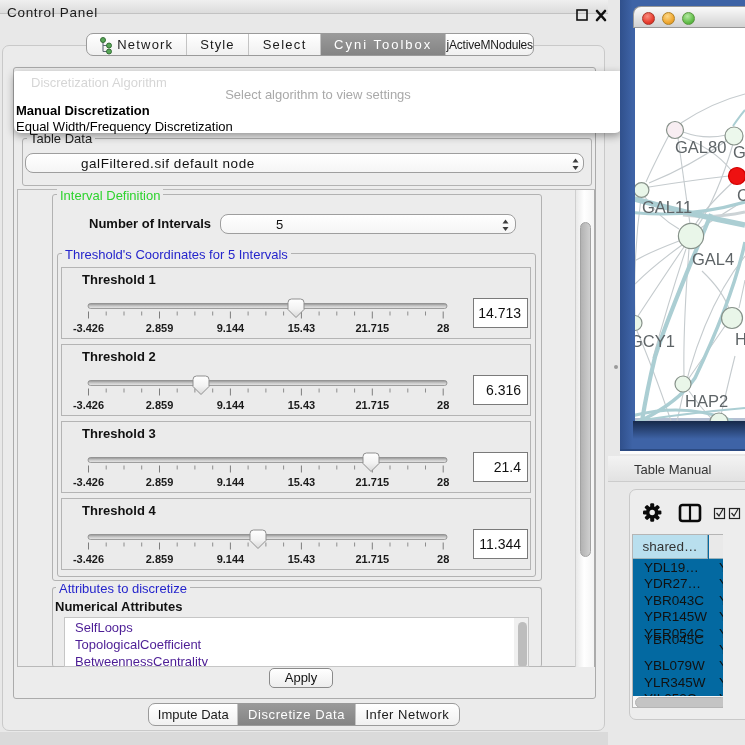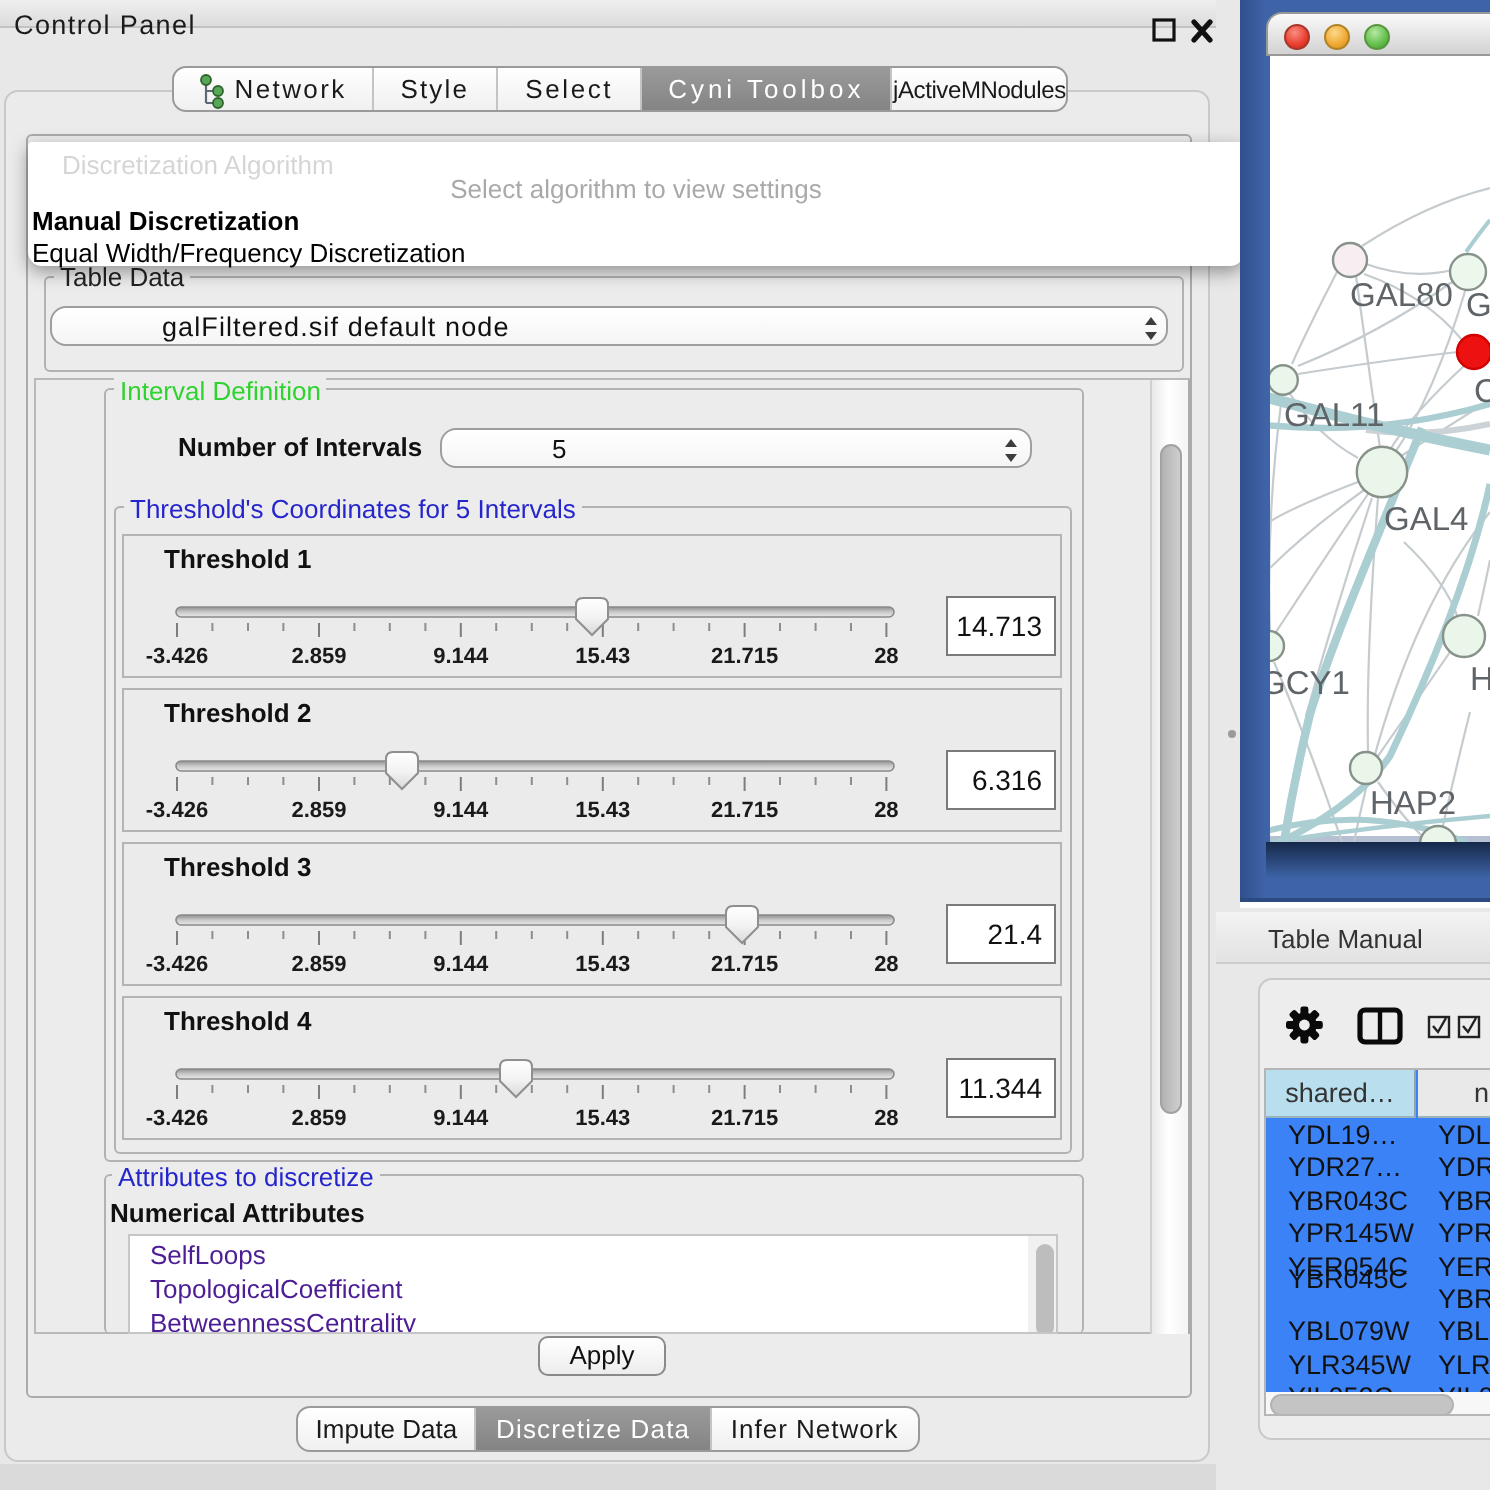--- a/index.html
+++ b/index.html
@@ -387,21 +387,21 @@
     </g>
 <rect x="38" y="2" width="20" height="16" rx="2.5" fill="none" stroke="#0a0a0a" stroke-width="2.6"></rect>
 <line x1="48" y1="2" x2="48" y2="18" stroke="#0a0a0a" stroke-width="2.2"></line>
 <g stroke="#222" stroke-width="1.2" fill="none">
 <rect x="72.5" y="5.5" width="10" height="10"></rect>
       <path d="M 74.5 10 L 77 13 L 81 6"></path>
 <rect x="87.5" y="5.5" width="10" height="10"></rect>
       <path d="M 89.5 10 L 92 13 L 96 6"></path>
 </g>
   </svg>
-<div class="abs" style="left:632px;top:534px;width:113px;height:174px;background:#3b82f6;border:1px solid #b5b5b5;border-right:none;overflow:hidden">
+<div class="abs" style="left:632px;top:534px;width:91px;height:174px;background:#0369a1;border:1px solid #b5b5b5;border-right:none;overflow:hidden">
 <div class="abs" style="left:0;top:0;width:75px;height:24px;background:#b9dfee;border-right:1px solid #8fa6ad;border-bottom:1px solid #9bb3ba;text-align:center;font-size:13.5px;color:#333;line-height:24px">shared…</div>
 <div class="abs" style="left:76px;top:0;width:40px;height:24px;background:#e9e9e9;border-bottom:1px solid #9bb3ba;font-size:13.5px;color:#333;line-height:24px;padding-left:28px">n</div>
 <div style="position:absolute;left:0;top:25px;width:113px;height:150px">
       <div class="abs" style="left:11px;top:0px;font-size:13.5px;color:#111">YDL19…</div>
       <div class="abs" style="left:86px;top:0px;font-size:13.5px;color:#111">YDL1</div>
       <div class="abs" style="left:11px;top:16px;font-size:13.5px;color:#111">YDR27…</div>
       <div class="abs" style="left:86px;top:16px;font-size:13.5px;color:#111">YDR2</div>
       <div class="abs" style="left:11px;top:33px;font-size:13.5px;color:#111">YBR043C</div>
       <div class="abs" style="left:86px;top:33px;font-size:13.5px;color:#111">YBR0</div>
       <div class="abs" style="left:11px;top:49px;font-size:13.5px;color:#111">YPR145W</div>

